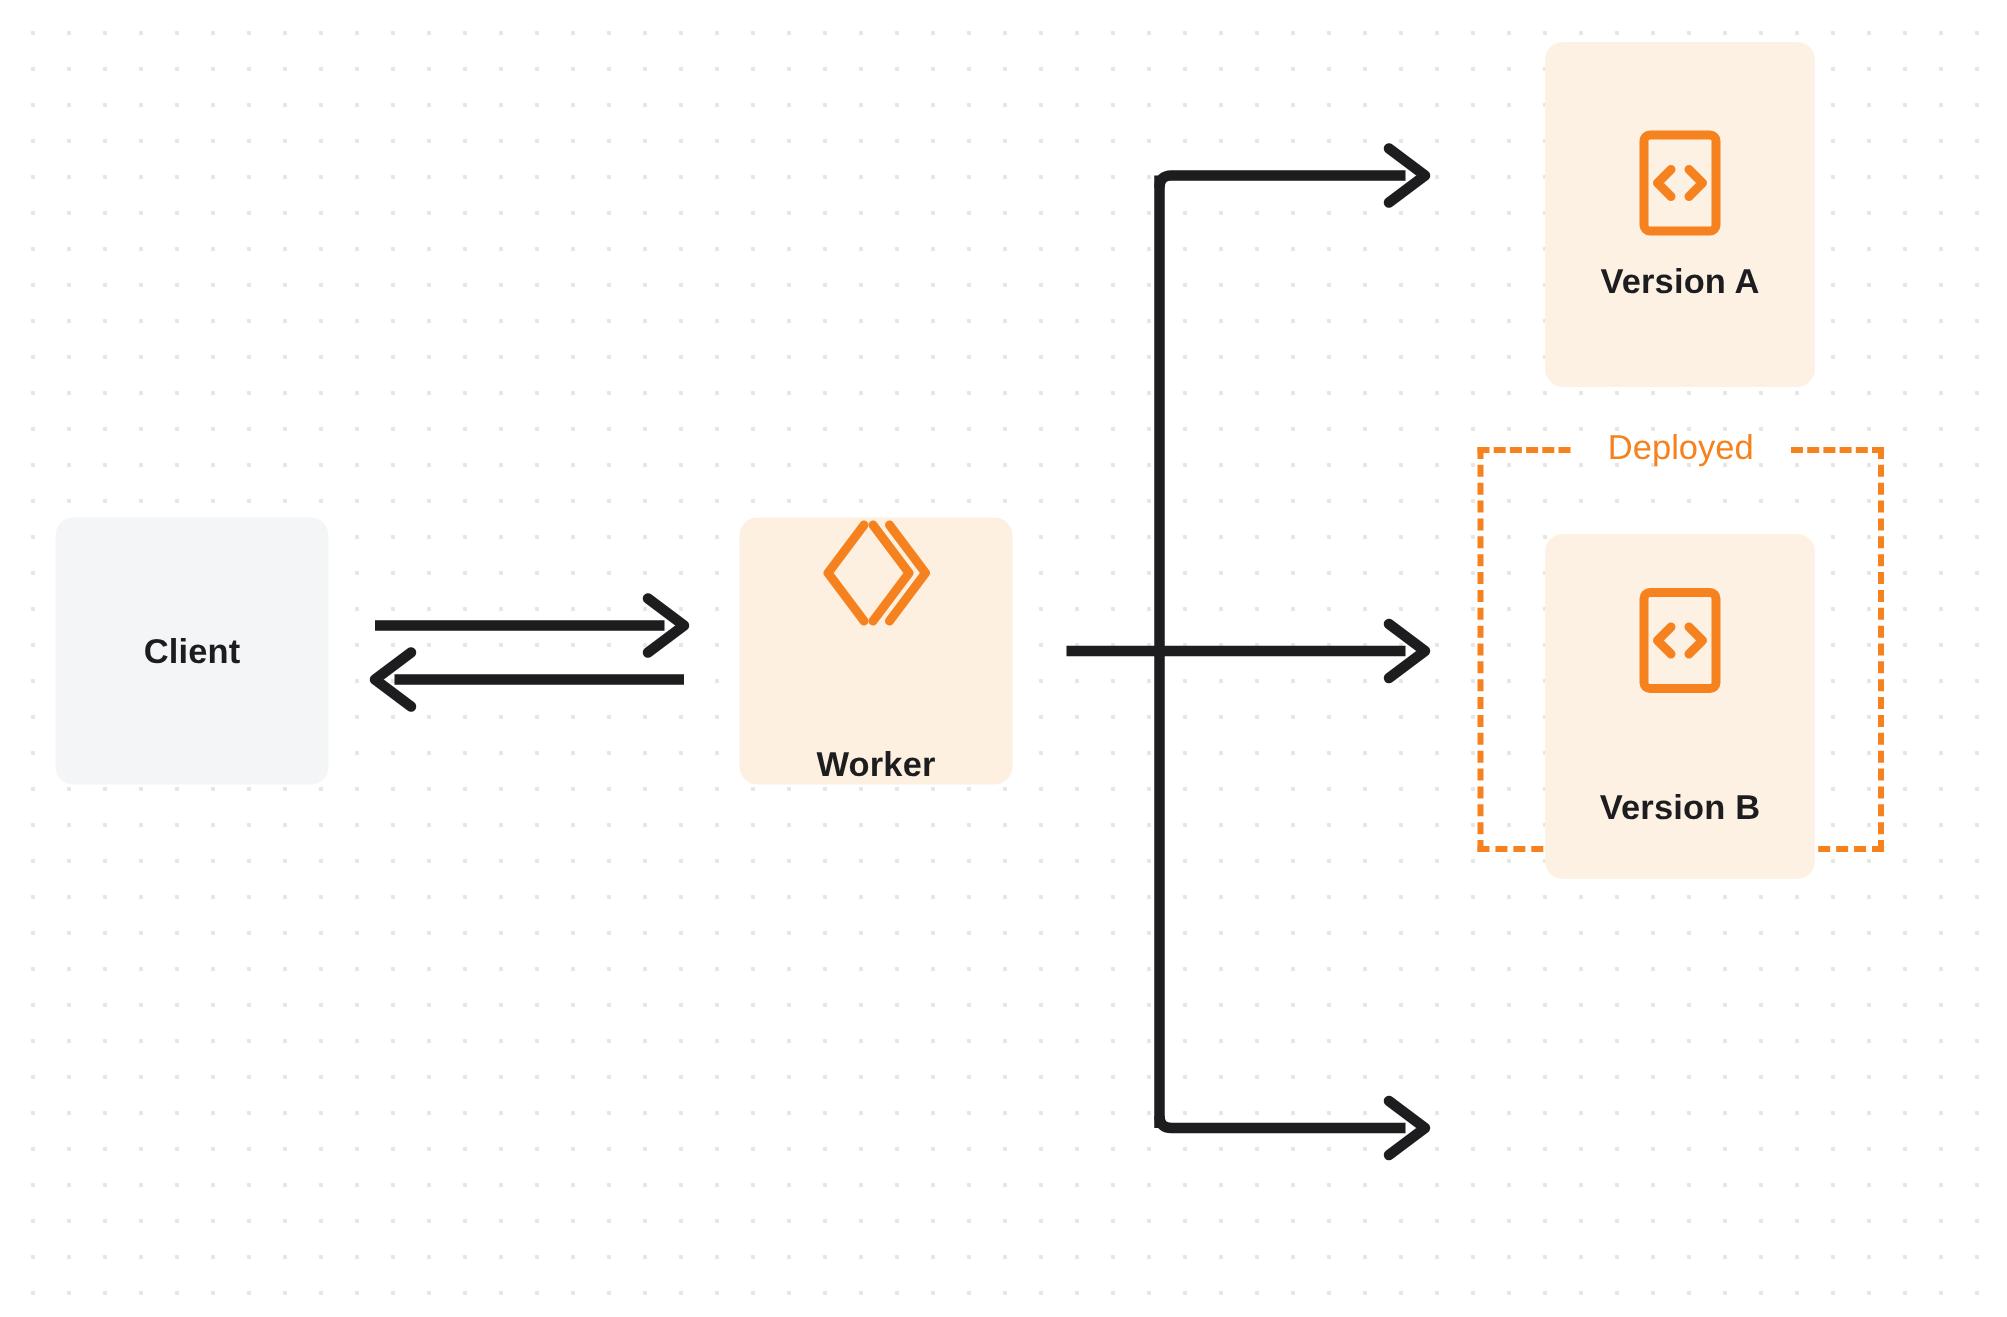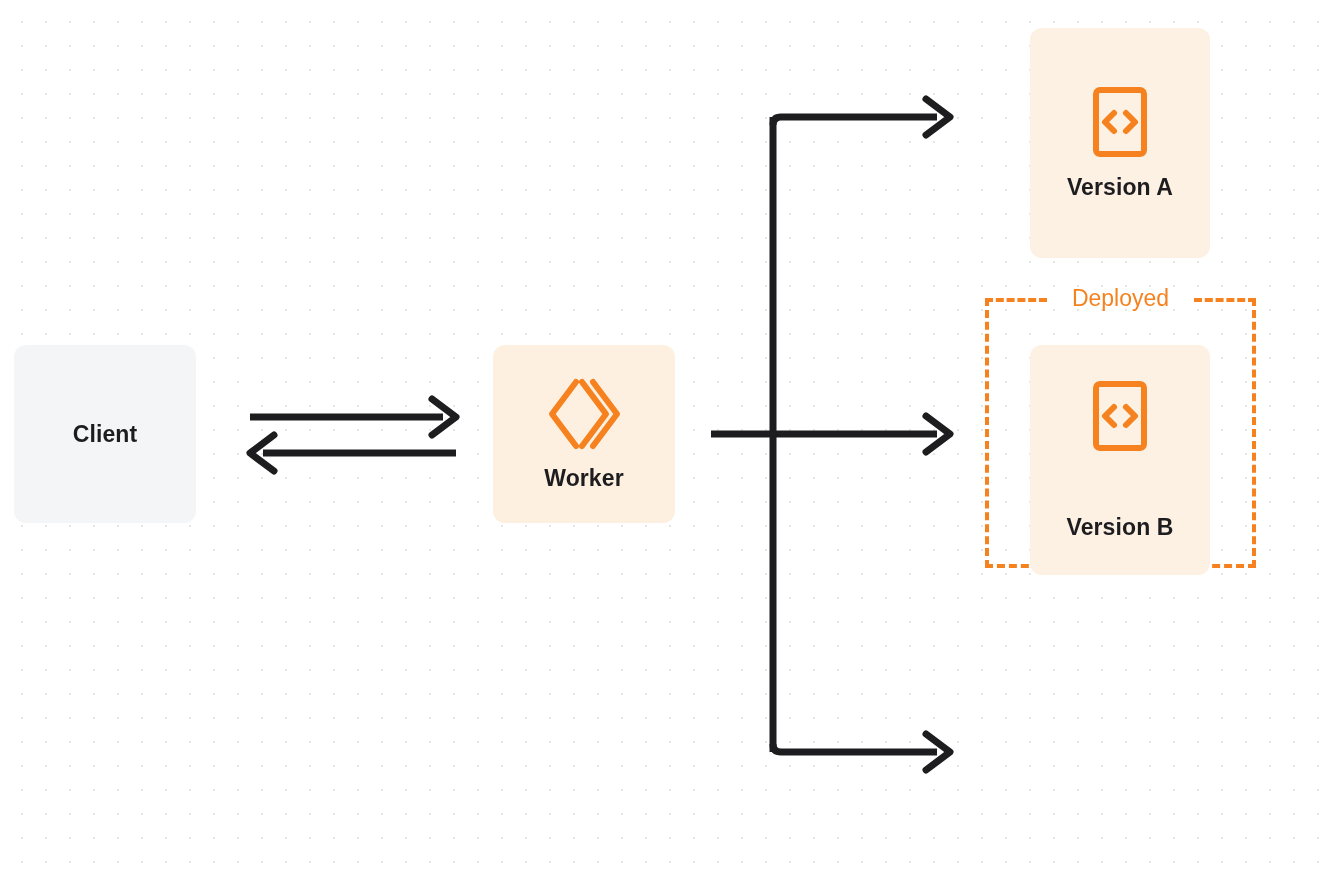--- a/index.html
+++ b/index.html
@@ -31,51 +31,52 @@
   }
   .node-label {
     font-weight: bold;
     color: #1d1d1f;
     letter-spacing: 0.1px;
     white-space: nowrap;
   }
 
   
   #client-node {
-    left: 14px;
+    left: 37px;
     top: 345px;
     width: 182px;
     height: 178px;
     background: #f4f5f7;
   }
   #client-node .node-label { font-size: 23px; }
 
   
   #worker-node {
     left: 493px;
     top: 345px;
     width: 182px;
     height: 178px;
     background: #fdf0e0;
+    justify-content: space-between;
   }
   #worker-node .node-label {
     font-size: 23px;
     margin-top: 14px;
   }
   .worker-logo { width: 78px; height: 74px; display: block; }
 
   
   .version-node {
     left: 1030px;
     width: 180px;
     height: 230px;
     background: #fdf1e4;
   }
   #version-a-node { top: 28px; }
-  #version-b-node { top: 345px; gap: 46px; }
+  #version-b-node { top: 356px; gap: 46px; }
   #version-c-node { top: 663px; }
   .version-node .node-label {
     font-size: 23px;
     margin-top: 16px;
   }
   .code-icon { width: 56px; height: 72px; display: block; }
 
   
   #deployed-group {
     position: absolute;

